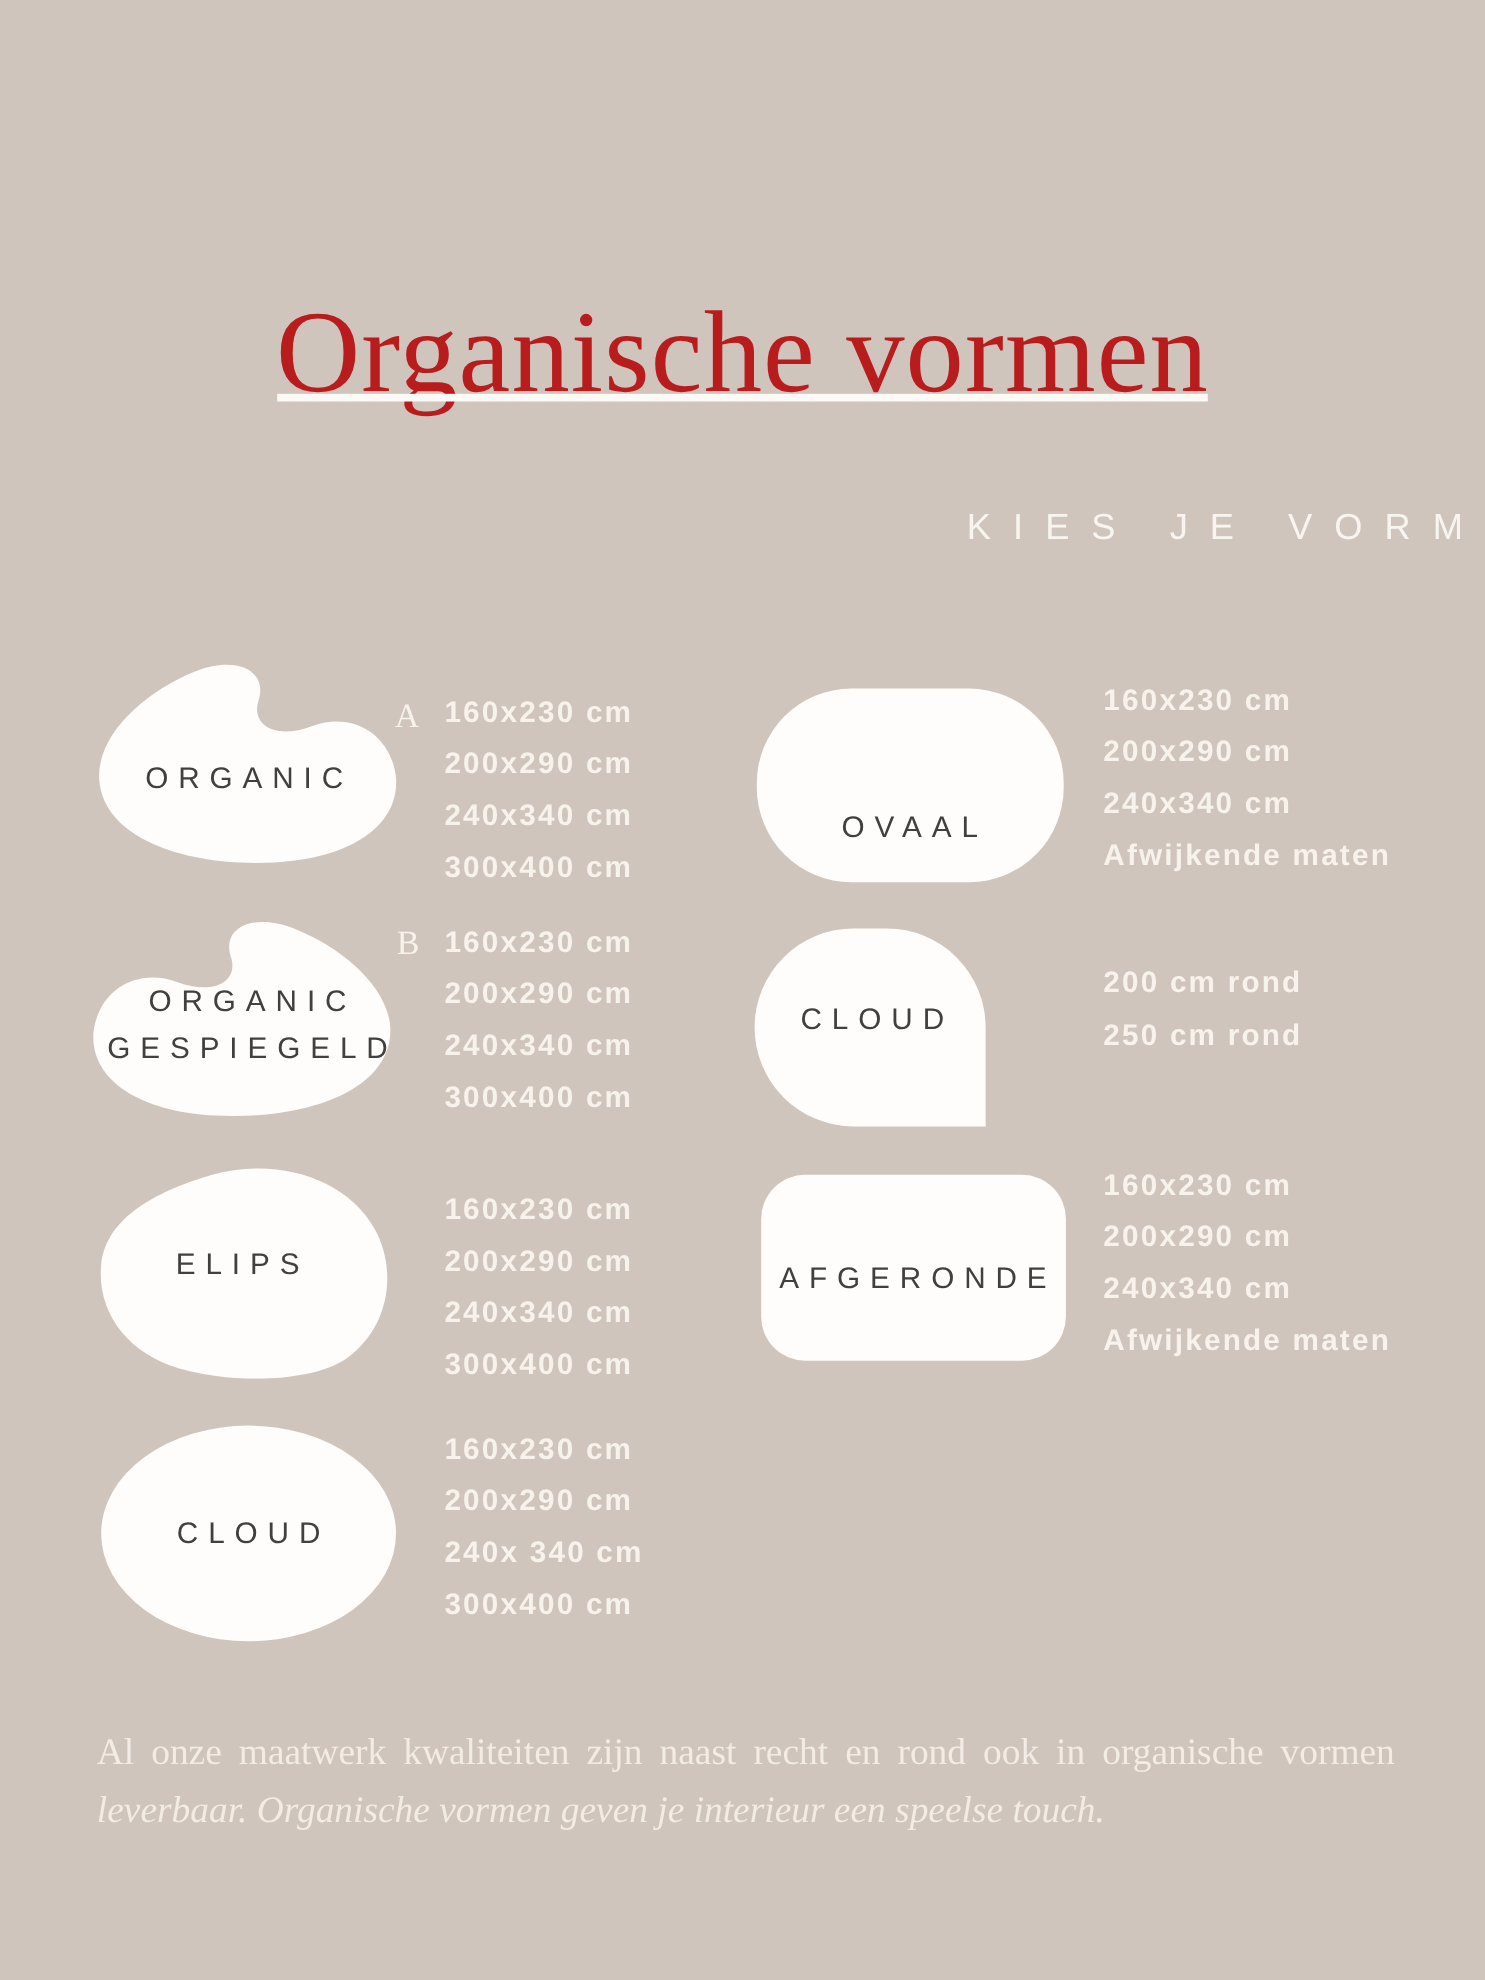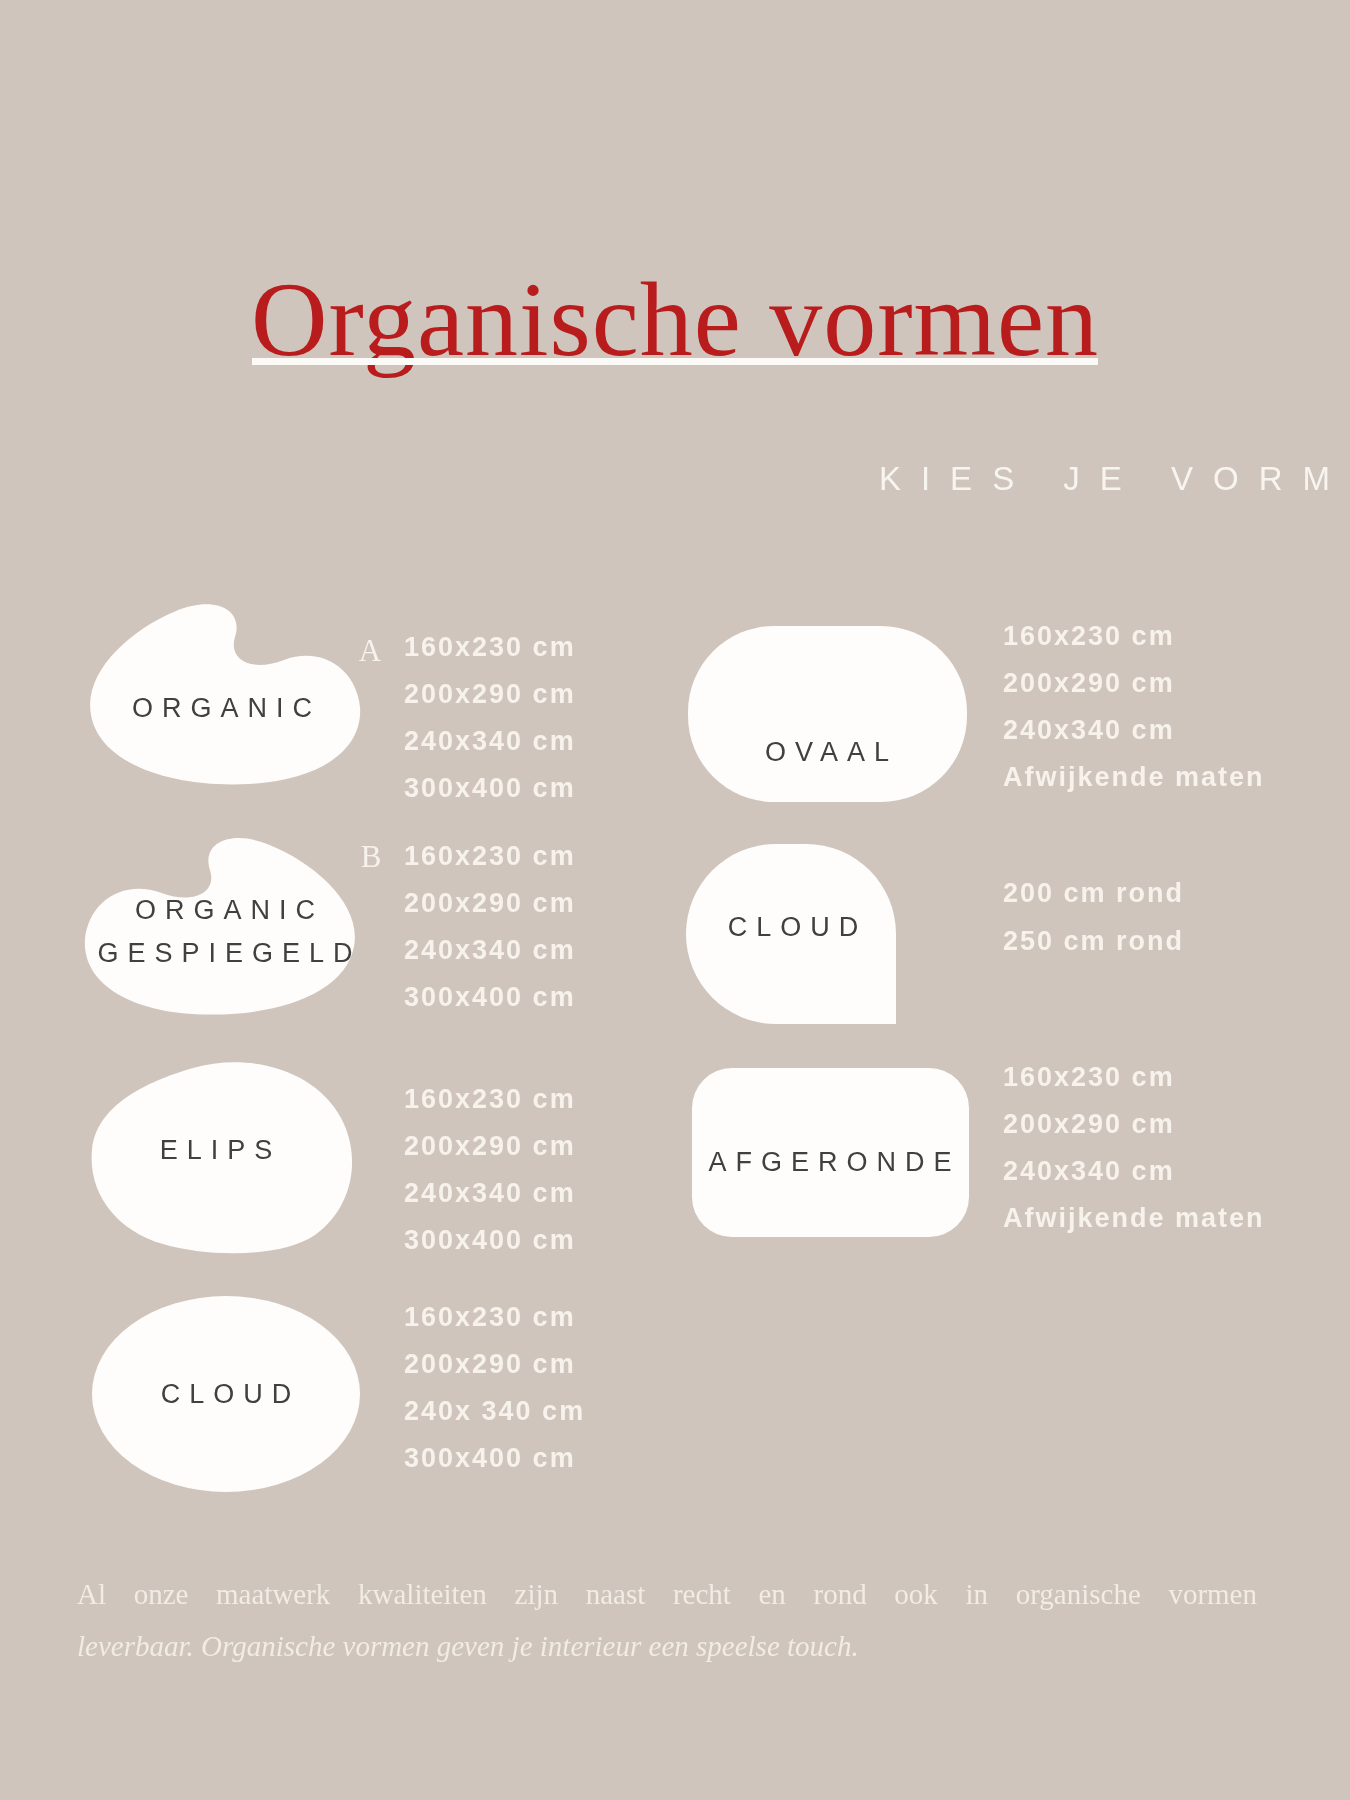--- a/index.html
+++ b/index.html
@@ -76,24 +76,24 @@
     font-size: 27px;
     letter-spacing: 2px;
     line-height: 47px;
     color: #f7f2ec;
     white-space: nowrap;
   }
   .sizes.cloudy { line-height: 48px; }
 
   .footer {
     position: absolute;
-    left: 77px; top: 1568px;
+    left: 88px; top: 1568px;
     width: 1180px;
     font-family: "Liberation Serif", serif;
-    font-size: 29px;
+    font-size: 34px;
     line-height: 52px;
     color: #f2ece5;
   }
   .footer .justified { text-align: justify; text-align-last: justify; }
   .footer .plain { text-align: left; font-style: italic; }
 </style>
 </head>
 <body>
 
 <div class="canvas">

